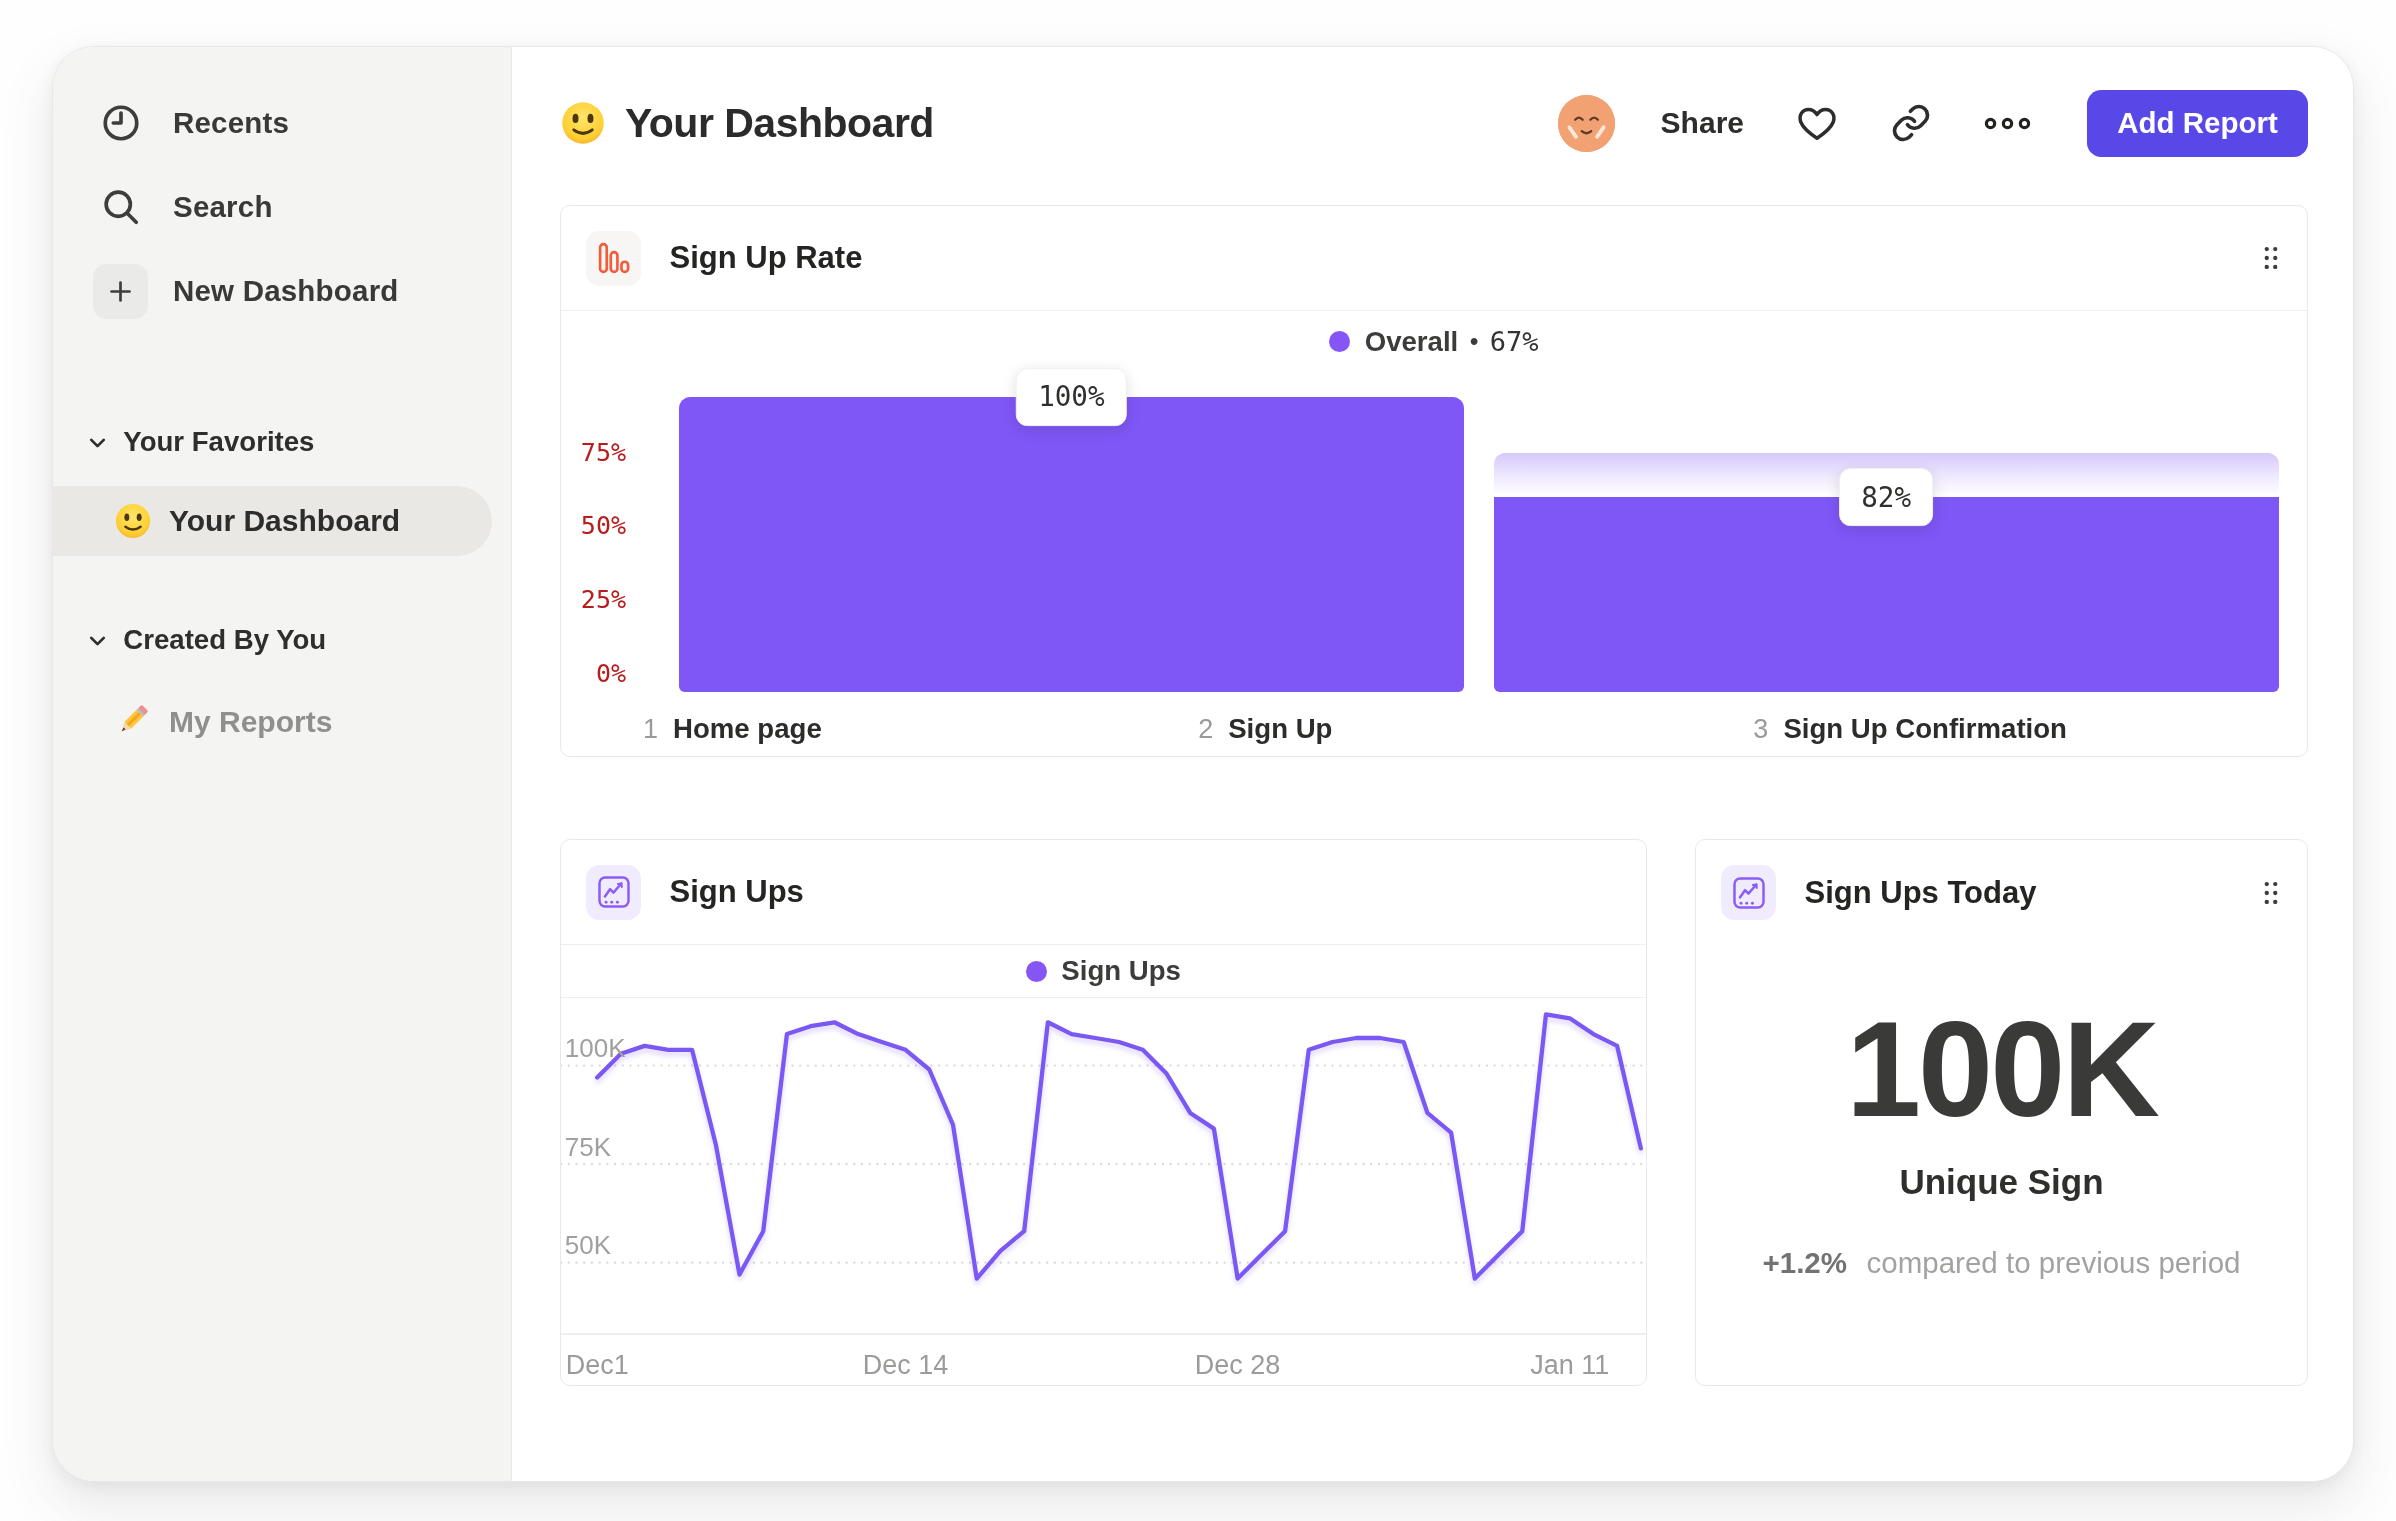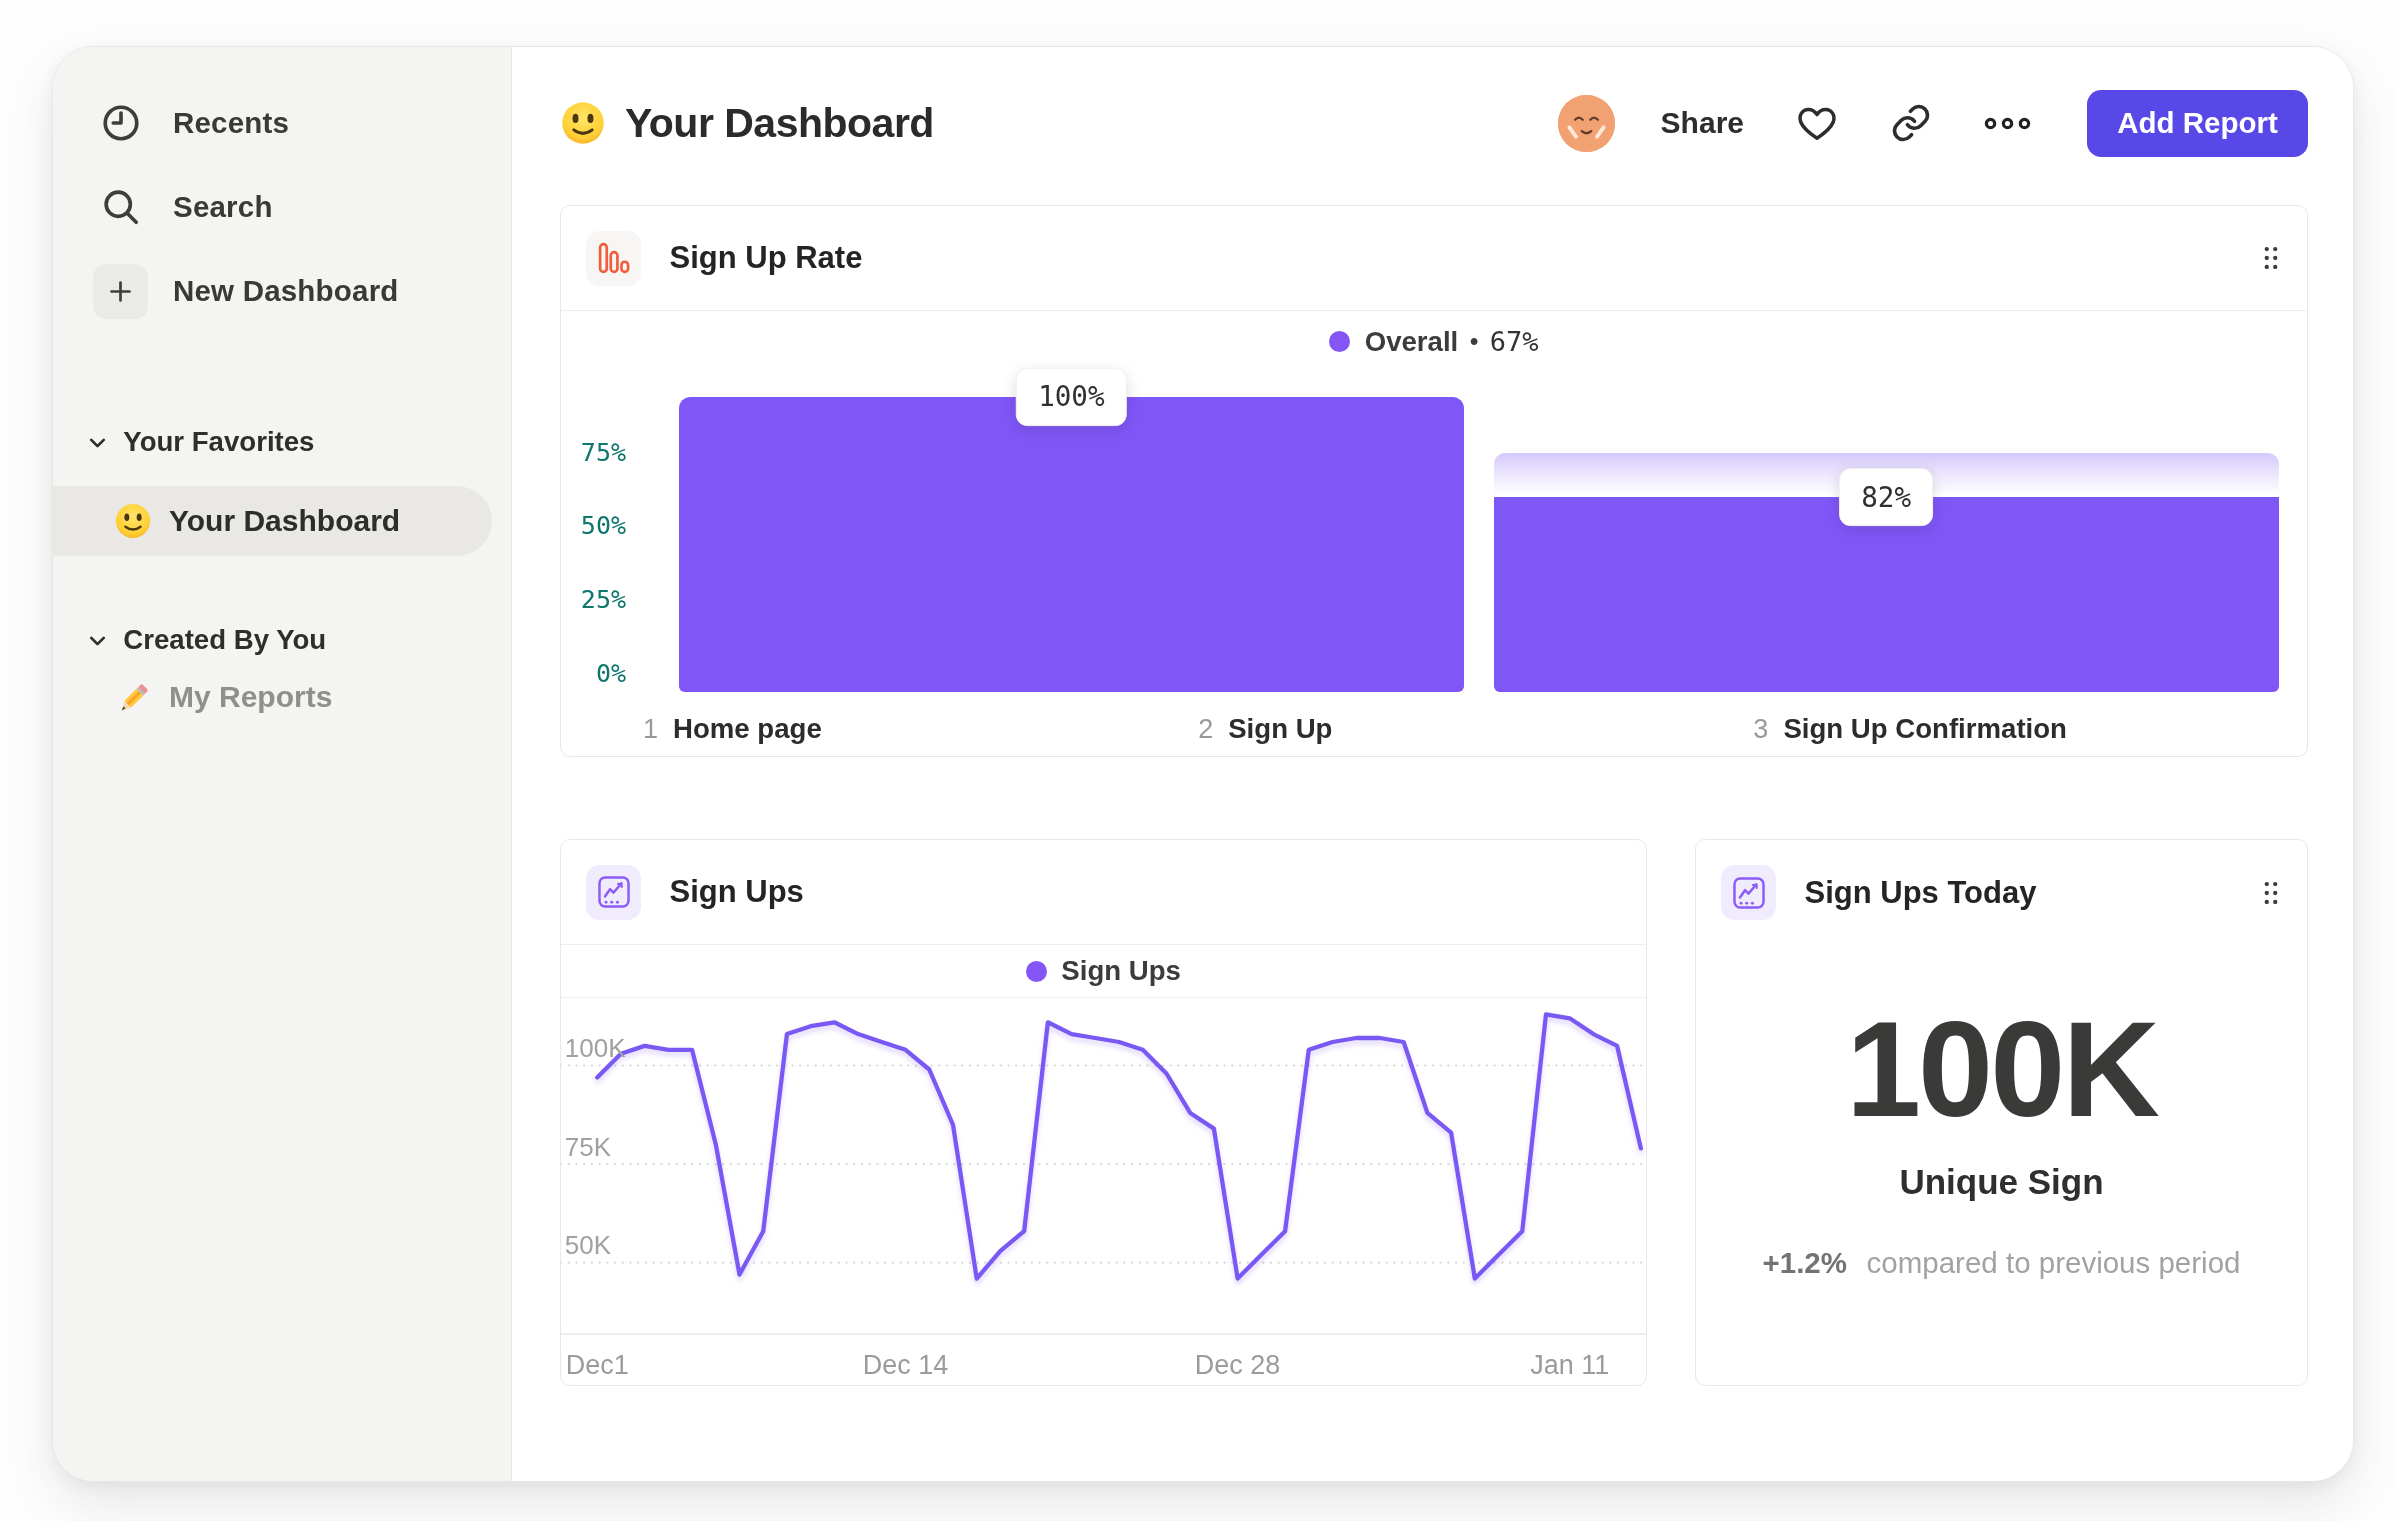--- a/index.html
+++ b/index.html
@@ -16,21 +16,21 @@
 
 7; letter-spacing:0.2px; }
   .side-label { color:#393937; }
   .sec-head { display:flex; align-items:center; height:46px; padding-left:32px; margin-top:86px; cursor:pointer; }
   .sec-head.second { margin-top:61px; }
   .sec-chev { width:25px; height:25px; flex:none; }
   .sec-label { margin-left:13.3px; font-size:27.6px; font-weight:700; color:#2e2e2c; }
   .pill { margin-top:21px; height:70px; width:439px; background:#e9e8e5; border-radius:0 35px 35px 0;
           display:flex; align-items:center; padding-left:61px; cursor:pointer; }
   .pill-label { margin-left:17px; font-size:30px; font-weight:600; color:#2d2d2b; }
-  .plain-item { margin-top:17px; height:59px; display:flex; align-items:flex-start; padding-left:61px; cursor:pointer; }
+  .plain-item { margin-top:17px; height:59px; display:flex; align-items:flex-end; padding-left:61px; cursor:pointer; }
   .plain-label { margin-left:17px; font-size:30px; font-weight:600; color:#8f8f8d; }
   
   .main { flex:1; padding:42px 45px 0 48px; position:relative; background:#fff; }
   .main-head { display:flex; align-items:center; height:68px; }
   .title-emoji { width:46px; height:46px; }
   .page-title { margin-left:19px; font-size:41px; font-weight:700; color:#2b2b2b; letter-spacing:-0.5px; }
   .head-right { margin-left:auto; display:flex; align-items:center; }
   .avatar { width:57px; height:57px; border-radius:50%; background:#f2a173; flex:none; cursor:pointer; }
   .share-btn { margin-left:46px; font-size:30px; font-weight:600; color:#2d2d2b; cursor:pointer; }
   .ic-btn { margin-left:51px; cursor:pointer; display:flex; align-items:center; }
@@ -56,21 +56,21 @@
   .funnel-wrap { margin:25px 28.5px 0 82px; }
   .f-plot { position:relative; display:flex; gap:30px; height:295px;padding-left:36px; }
   .f-col { position:relative; flex:1; height:100%; }
   .f-solid { position:absolute; left:0; right:0; bottom:0; background:#7f57f7; border-radius:0 0 5.7px 5.7px; }
   .f-solid.full { border-radius:11.4px 11.4px 5.7px 5.7px; }
   .f-ghost { position:absolute; left:0; right:0; border-radius:11.4px 11.4px 0 0;
              background:linear-gradient(180deg, rgba(126,85,246,.32) 0%, rgba(126,85,246,.12) 55%, rgba(126,85,246,0) 96%); }
   .f-chip { position:absolute; left:50%; transform:translate(-50%,-50%); background:#fff; border:1px solid #f2f1ef;
             border-radius:11.4px; padding:11.4px 21px; font-size:27.6px; color:#2f2f2d;
             box-shadow:0 3.8px 15px rgba(0,0,0,.13); white-space:nowrap; }
-  .f-ylab { position:absolute; right:calc(100% + 17px); transform:translateY(-50%); font-size:25px; color:#0f766e;margin-left:23px; }
+  .f-ylab { position:absolute; right:calc(100% + 17px); transform:translateY(-50%); font-size:25px; color:#b91c1c;margin-left:23px; }
   .f-cats { display:flex; gap:30px; margin-top:21px; }
   .f-cat { flex:1; display:flex; align-items:center; }
   .f-cat-num { font-size:27px; color:#9a9a98; }
   .f-cat-label { margin-left:15px; font-size:27.6px; font-weight:700; color:#2c2c2a; }
   
   .row2 { display:flex; gap:48px; margin-top:82px; height:547px; }
   .card-line { flex:1; overflow:hidden; }
   .legend-line { height:53px; border-bottom:1.9px solid #f0efed; }
   .chart-zone { position:relative; height:339px; }
   .chart-zone svg { display:block; width:100%; height:339px; }

